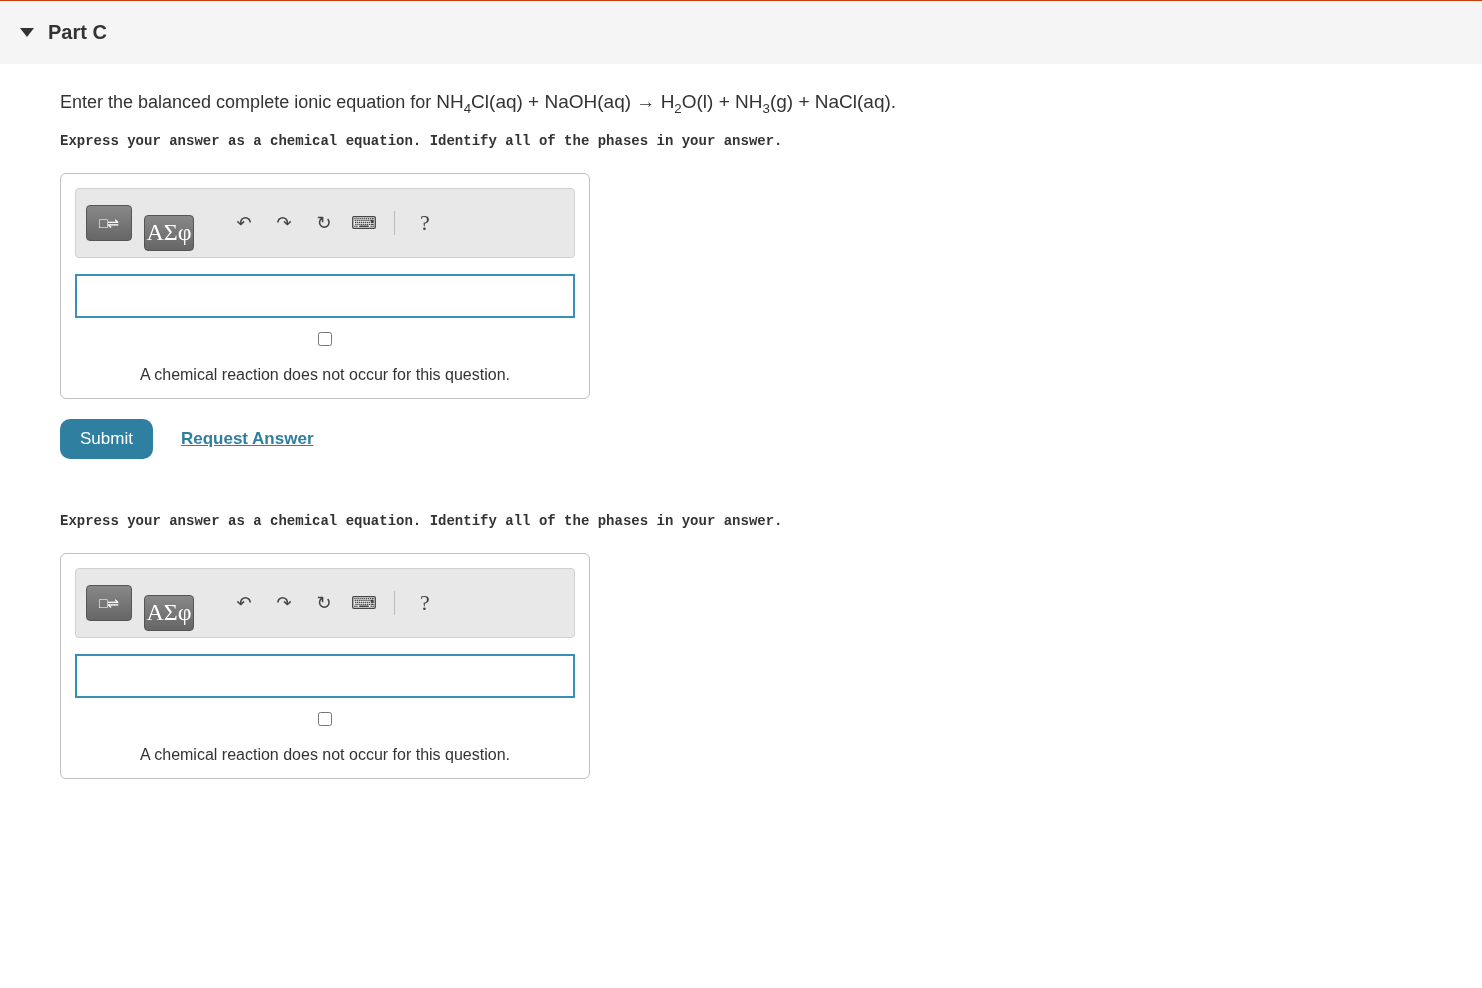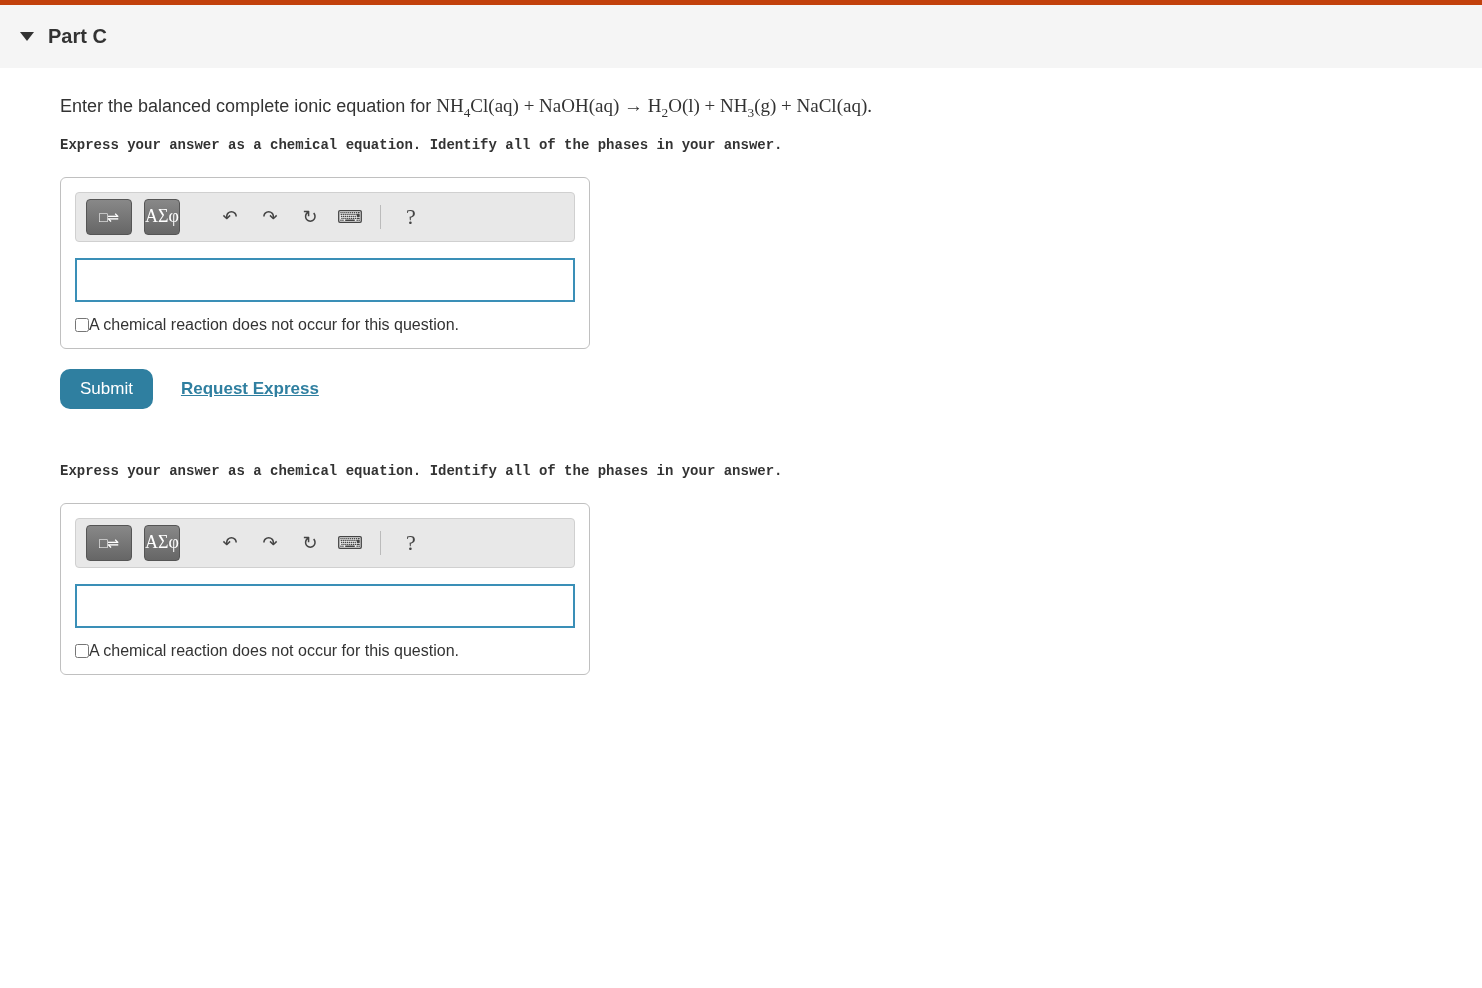--- a/index.html
+++ b/index.html
@@ -1,33 +1,33 @@
 <!DOCTYPE html>
 <html><head>
 <meta charset="utf-8">
 <style>
 * { box-sizing: border-box; margin: 0; padding: 0; }
 body { font-family: Arial, Helvetica, sans-serif; font-size: 17px; color: #333; background: #fff; }
 .part { margin-bottom: 0; }
-.part-header { background: #f5f5f5; padding: 20px 20px 20px 20px; border-top: 5px solid #c2410c; display: flex; align-items: center; gap: 14px; }
+.part-header { background: #f5f5f5; padding: 20px 20px 20px 20px; border-top: 1px solid #c2410c; display: flex; align-items: center; gap: 14px; }
 .part-header .caret { width: 0; height: 0; border-left: 7px solid transparent; border-right: 7px solid transparent; border-top: 9px solid #333; cursor: pointer; }
 .part-title { font-weight: bold; font-size: 20px; }
 .part-body { padding: 24px 60px 30px 60px; }
 .prompt { font-size: 18px; color: #333; margin-bottom: 14px; line-height: 1.5; }
-.prompt .eq { font-family: Liberation Serif, serif; font-size: 19px; }
+.prompt .eq { font-family: Liberation Sans, sans-serif; font-size: 19px; }
 .instruction { font-weight: bold; font-size: 14px; margin-bottom: 24px; font-family: Liberation Mono, monospace; }
 .answer-box { border: 1px solid #c0c0c0; border-radius: 6px; padding: 14px; width: 530px; }
 .toolbar { background: #e8e8e8; border: 1px solid #d0d0d0; border-radius: 4px; padding: 6px 10px; display: flex; align-items: center; gap: 12px; margin-bottom: 16px; }
 .tool-btn { display: flex; align-items: center; justify-content: center; cursor: pointer; }
 .tool-btn.dark { background: linear-gradient(#888, #666); border: 1px solid #555; border-radius: 4px; width: 46px; height: 36px; color: #fff; font-size: 14px; }
-.tool-btn.dark.greek { width: 36px; font-family: 'Times New Roman', serif; font-size: 18px; }
+.tool-btn.dark.greek { width: 50px; font-family: 'Times New Roman', serif; font-size: 24px; margin-top: 20px; }
 .tool-btn.plain { width: 28px; height: 28px; color: #444; font-size: 18px; }
 .tool-sep { width: 1px; height: 24px; background: #bbb; margin: 0 4px; }
 .answer-input { border: 2px solid #3a8fb7; width: 100%; height: 44px; margin-bottom: 14px; padding: 6px 10px; font-size: 16px; }
-.checkbox-row { display: flex; align-items: center; gap: 0; font-size: 16px; }
+.checkbox-row { display: flex; align-items: center; gap: 20px; font-size: 16px; flex-direction: column; }
 .checkbox-row input[type=checkbox] { width: 14px; height: 14px; cursor: pointer; }
 .actions { margin-top: 20px; display: flex; align-items: center; gap: 28px; }
 .submit-btn { background: #2f7fa0; color: #fff; border: none; border-radius: 10px; padding: 10px 20px; font-size: 17px; cursor: pointer; }
 .request-link { color: #2f7fa0; text-decoration: underline; font-size: 17px; font-weight: bold; cursor: pointer; }
 sub { font-size: 0.7em; vertical-align: sub; }
 </style>
 </head>
 <body>
 
 <div id="parts-container">
@@ -68,21 +68,21 @@
             </div>
         </div>
         <input type="text" class="answer-input" style="">
         <div class="checkbox-row">
           <input type="checkbox" style="">
           <span>A chemical reaction does not occur for this question.</span>
         </div>
       </div>
       <div class="actions">
         <button class="submit-btn">Submit</button>
-        <a class="request-link">Request Express</a>
+        <a class="request-link">Request Answer</a>
       </div>
     </div>
   </div>
 
   <div class="part">
     <div class="part-body">
       <div class="instruction">Express your answer as a chemical equation. Identify all of the phases in your answer.</div>
       <div class="answer-box">
         <div class="toolbar">
           <div class="tool-btn dark">

